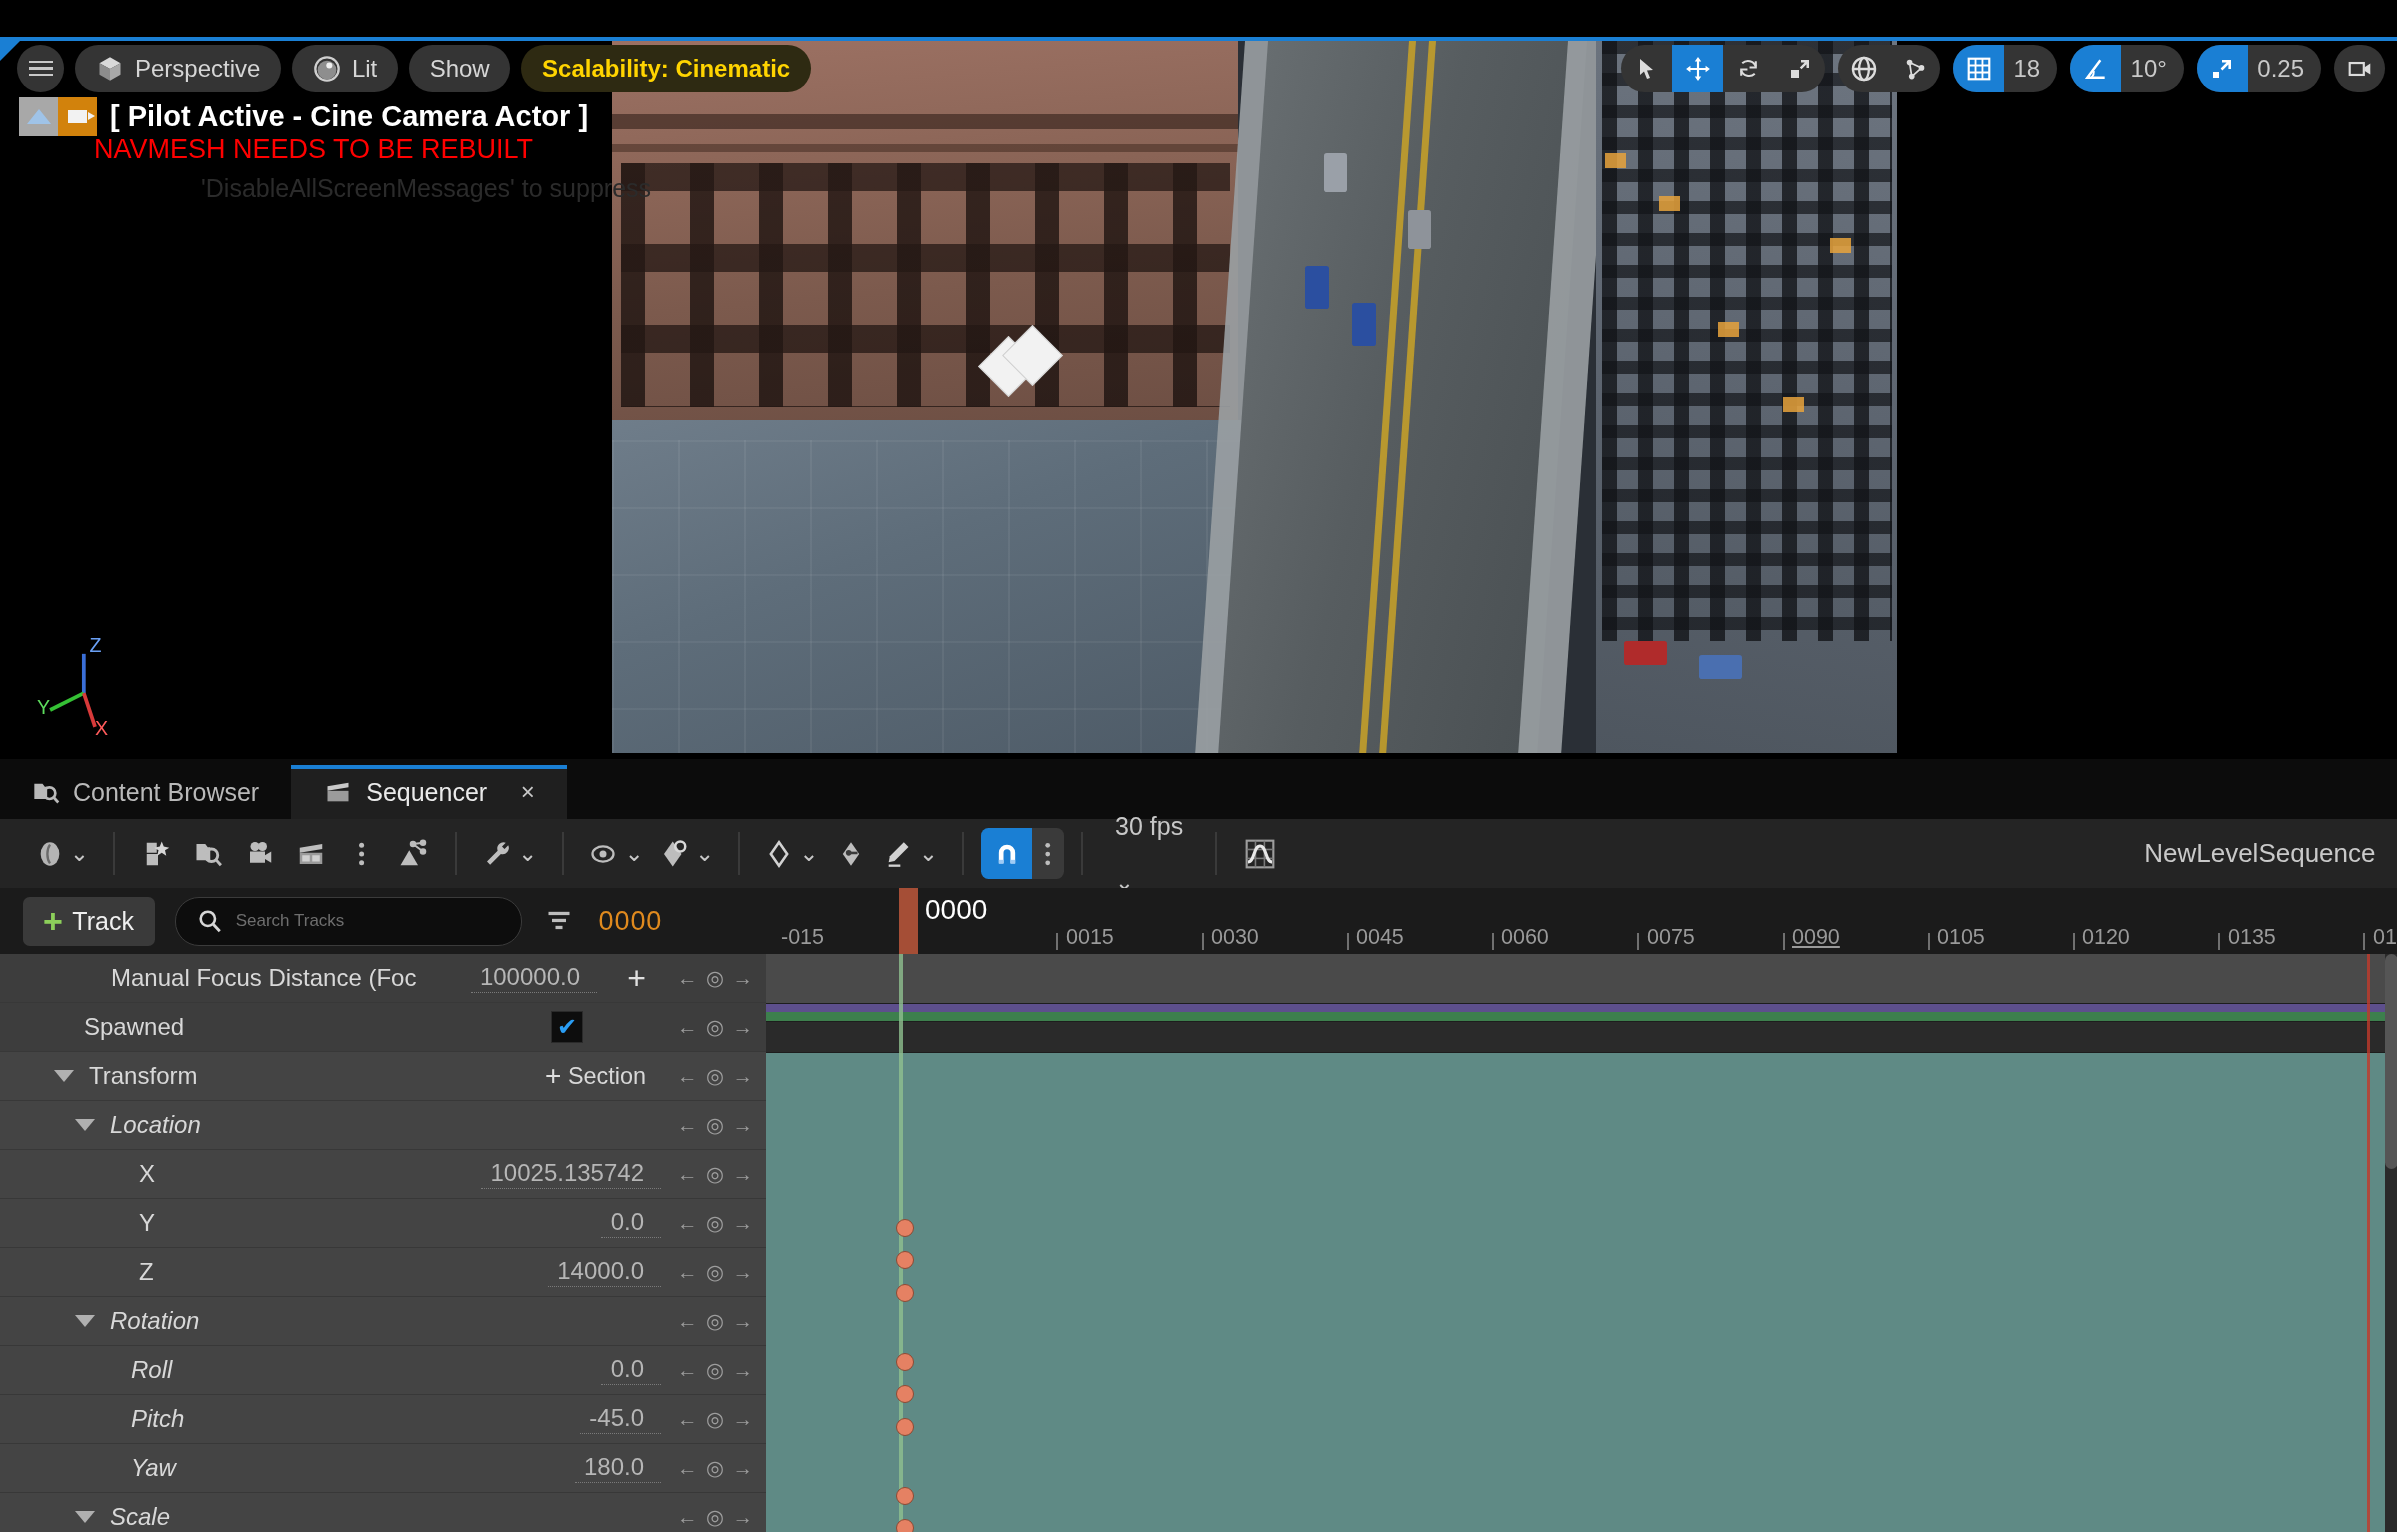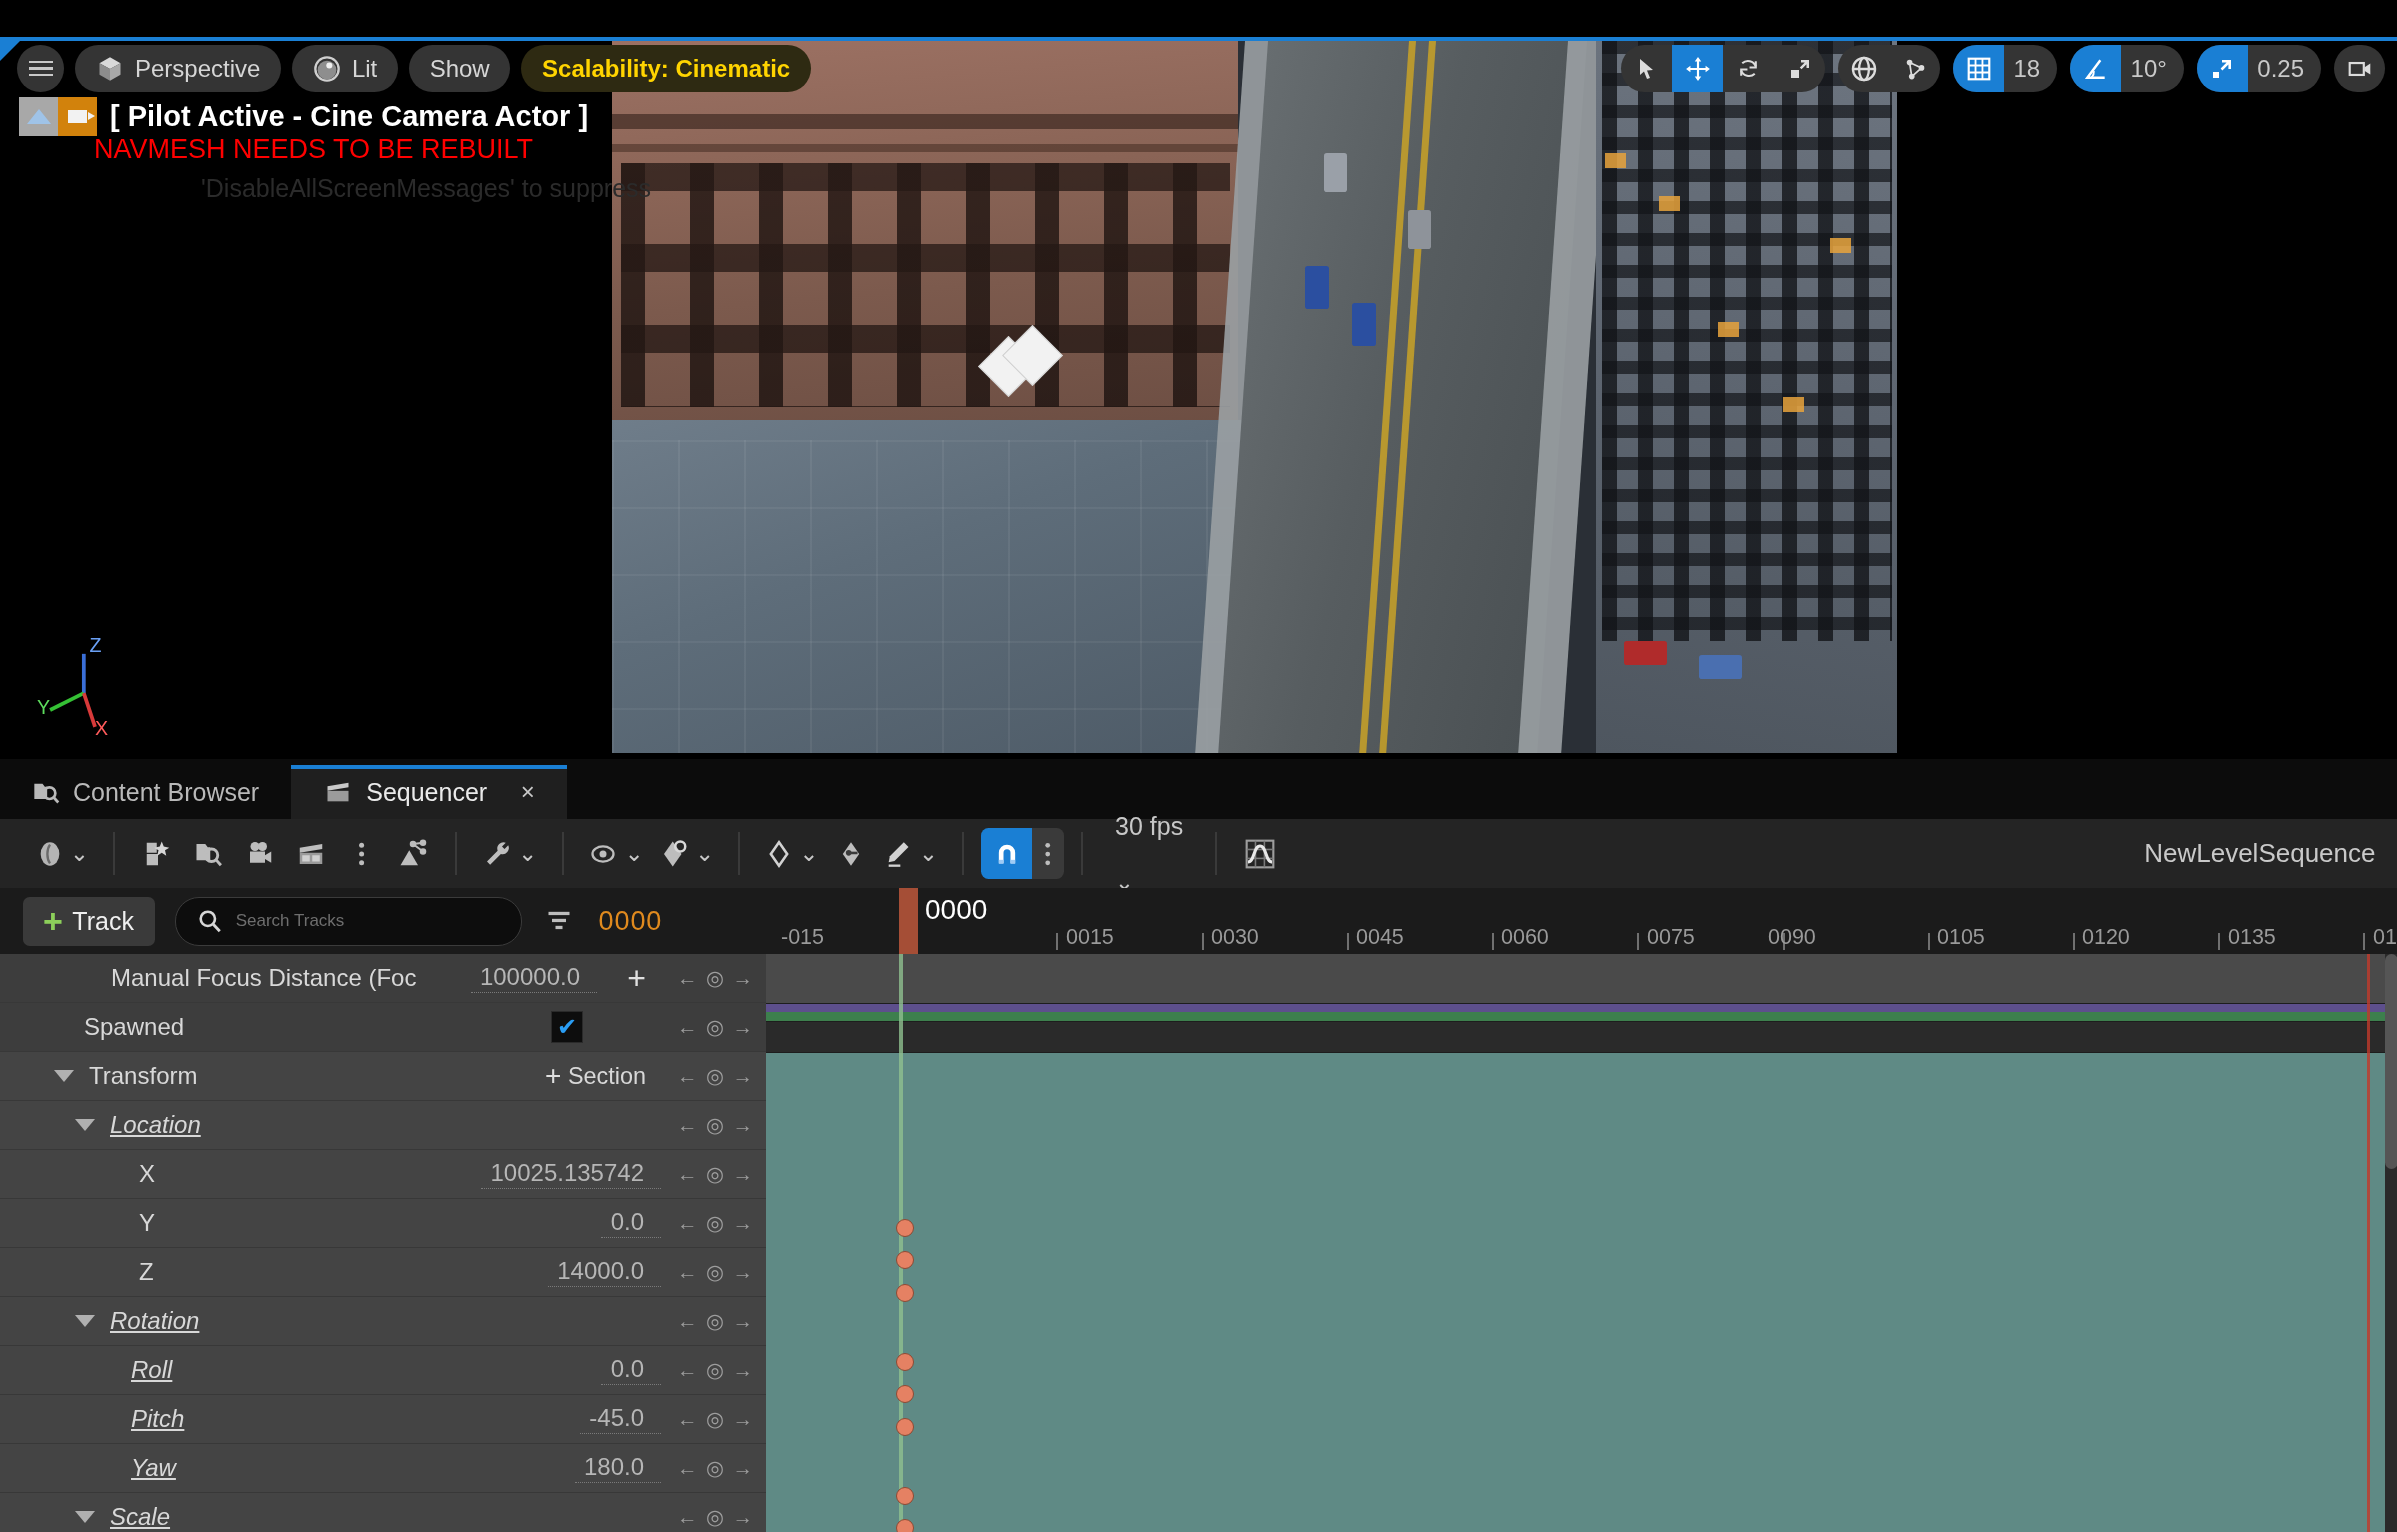--- a/index.html
+++ b/index.html
@@ -114,21 +114,21 @@
   .ruler .tick { position:absolute; bottom:3.7px; color:#9a9a9a; font-size:21.5px; white-space:nowrap;}
   .ruler .tickbar { position:absolute; bottom:3.7px; width:1.9px; height:17px; background:#707070;}
   .phead { position:absolute; top:0; width:19px; height:66px; background:#b5543a; opacity:.9;}
   .phead-label { position:absolute; top:5.6px; color:#fff; font-size:28px; }
 
   .seq-body { position:relative; height:579px; display:flex; }
   .tracklist { width:766px; background:#3d3d3d; }
   .trow { height:49px; display:flex; align-items:center; position:relative; border-bottom:0.9px solid #383838; }
   .trow.alt { background:#444; }
   .trow .tname { color:#d8d8d8; font-size:24px; }
-  .trow .tname.ital { font-style:italic;text-decoration:underline; }
+  .trow .tname.ital { font-style:italic; }
   .trow .tval { position:absolute; right:105px; color:#b6b6b6; font-size:24px; border-bottom:0.9px dotted #7a7a7a; padding-bottom:0.9px;}
   .trow .nav { position:absolute; right:13px; display:flex; gap:8.4px; align-items:center; color:#9d9d9d; font-size:20.6px;}
   .trow .addsec { position:absolute; right:105px; display:flex; align-items:center; gap:6.6px; color:#d8d8d8; font-size:23.4px;}
   .caret { width:0;height:0;border-left:10.3px solid transparent;border-right:10.3px solid transparent;border-top:12px solid #b0b0b0; }
   .chk { width:32px;height:32px;background:#0d0d0d;border:0.9px solid #2a2a2a;display:flex;align-items:center;justify-content:center;color:#2a9df4;font-size:24px;}
 
   .lanes { position:relative; flex:1; background:#1d1d1d; overflow:hidden;}
   .lane-band { position:absolute; left:0; right:0; }
   .playline { position:absolute; top:0; bottom:0; width:3.7px; background:#8fbf8f; opacity:.8; }
   .endline { position:absolute; top:0; bottom:0; width:2.8px; background:#c0392b; opacity:.8;}
@@ -505,21 +505,21 @@
         <div class="tick" style="left:300px;">0015</div>
         <div class="tickbar" style="left:436px;"></div>
         <div class="tick" style="left:445px;">0030</div>
         <div class="tickbar" style="left:581px;"></div>
         <div class="tick" style="left:590px;">0045</div>
         <div class="tickbar" style="left:726px;"></div>
         <div class="tick" style="left:735px;">0060</div>
         <div class="tickbar" style="left:871px;"></div>
         <div class="tick" style="left:881px;">0075</div>
         <div class="tickbar" style="left:1017px;"></div>
-        <div class="tick" style="left:1002px;">0090</div>
+        <div class="tick" style="left:1026px;text-decoration:underline;">0090</div>
         <div class="tickbar" style="left:1162px;"></div>
         <div class="tick" style="left:1171px;">0105</div>
         <div class="tickbar" style="left:1307px;"></div>
         <div class="tick" style="left:1316px;">0120</div>
         <div class="tickbar" style="left:1452px;"></div>
         <div class="tick" style="left:1462px;">0135</div>
         <div class="tickbar" style="left:1597px;"></div>
         <div class="tick" style="left:1607px;">01</div>
         <div class="phead" style="left:133px;"></div>
         <div class="phead-label" style="left:159px;">0000</div>

